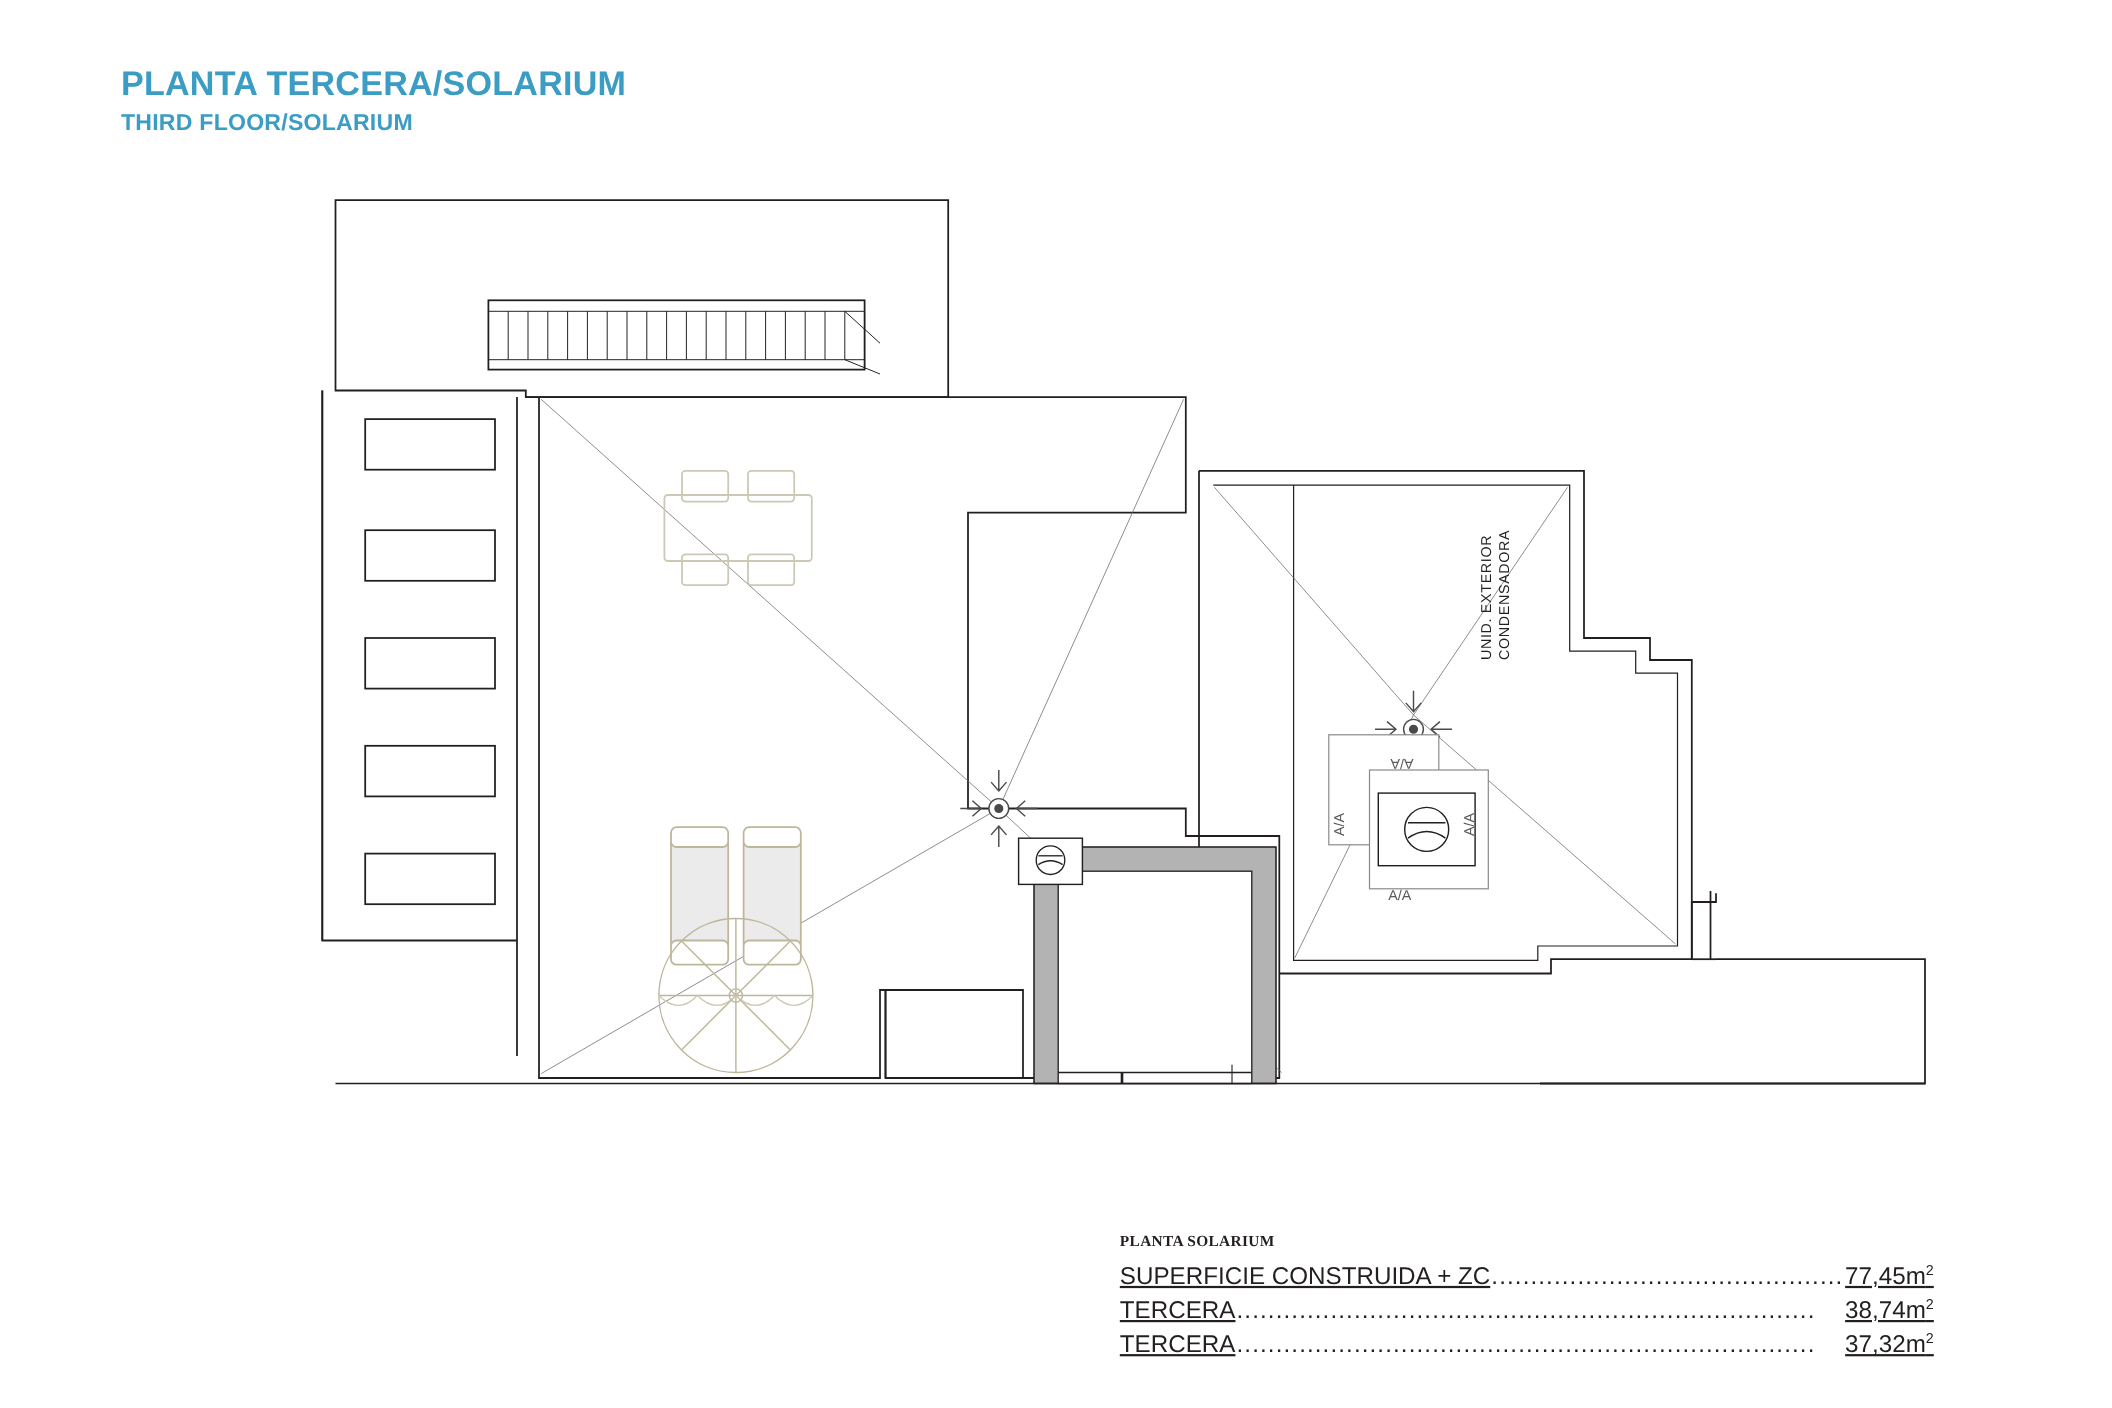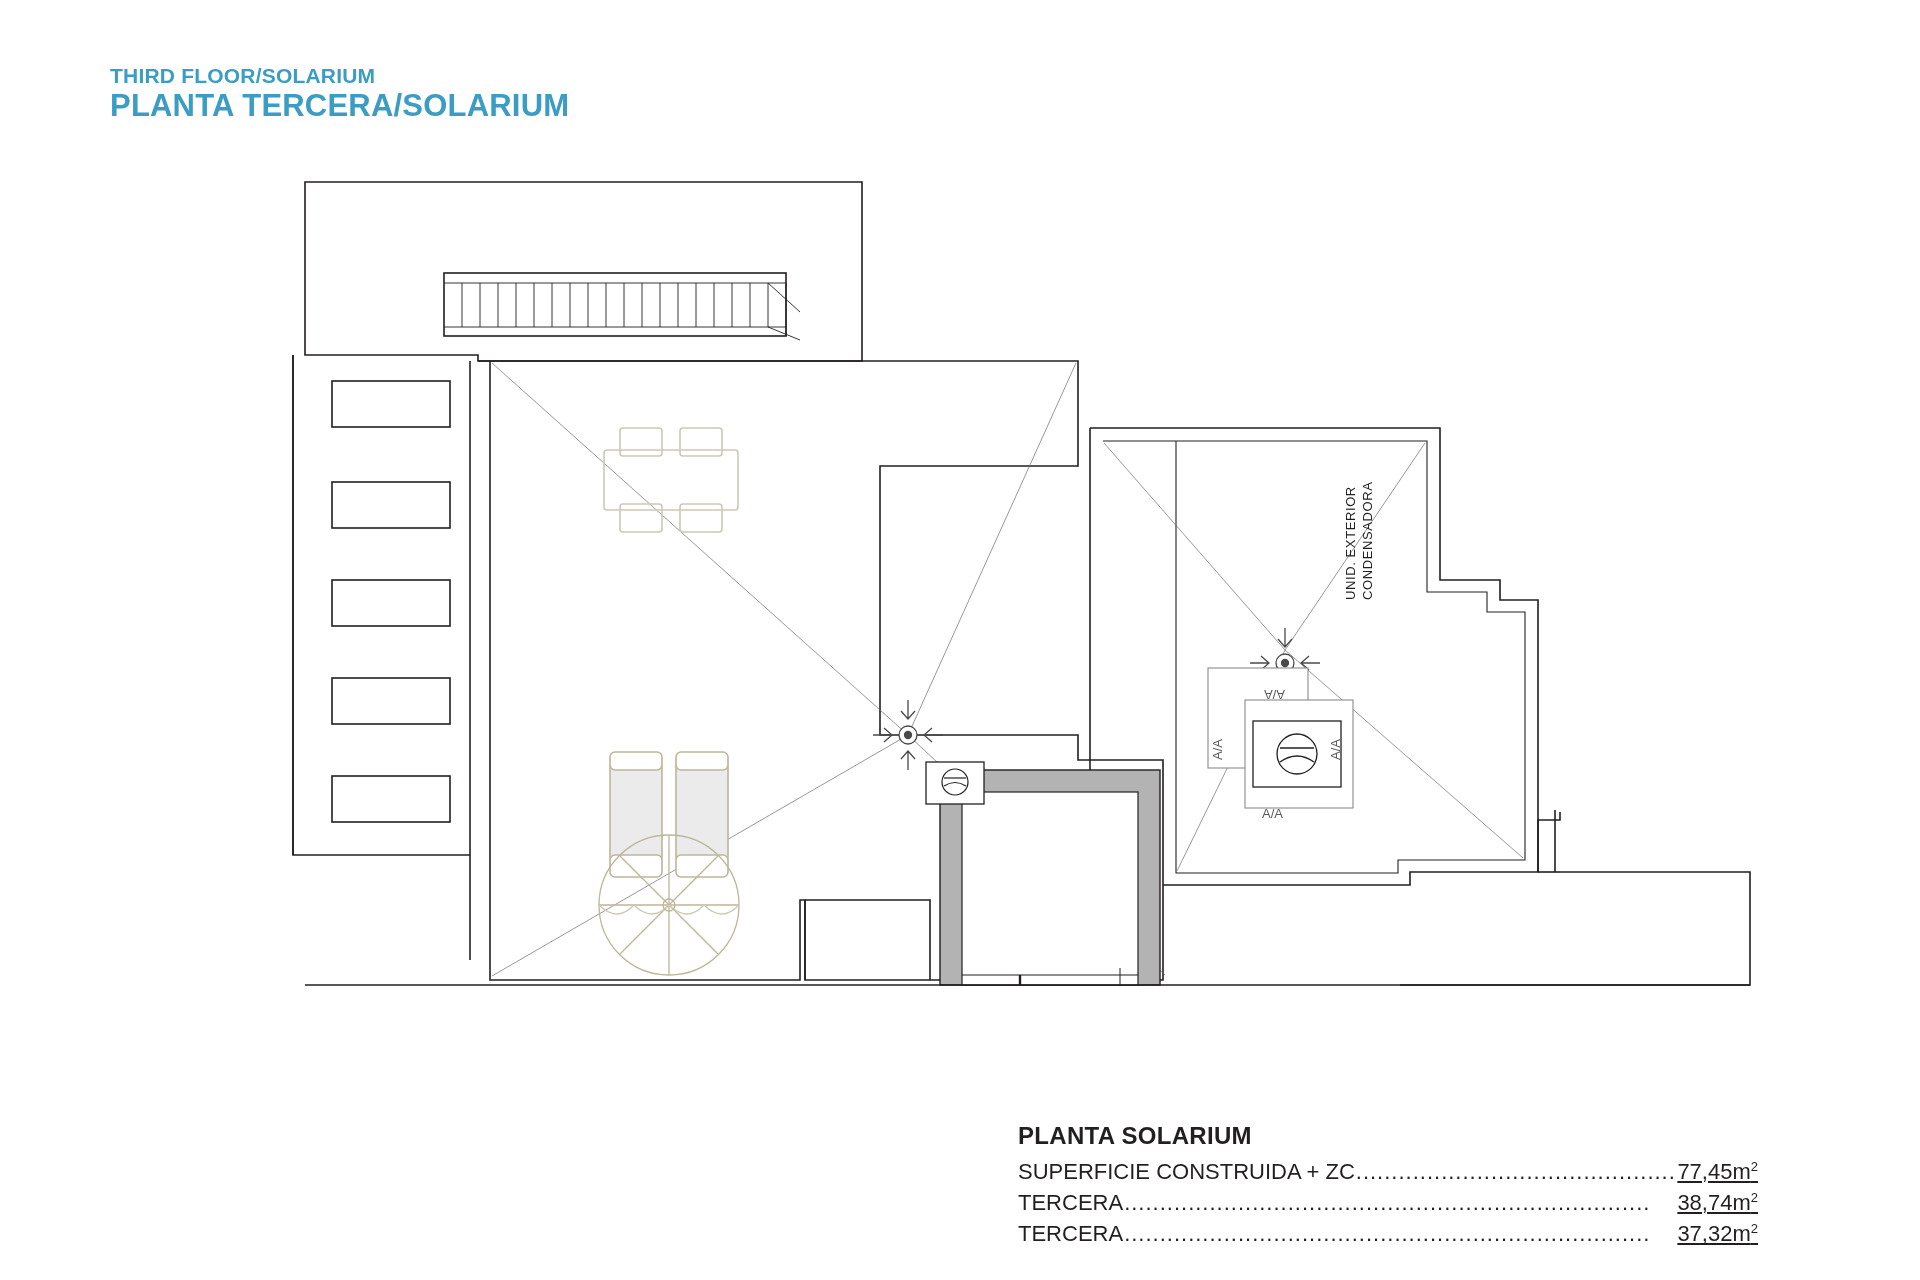--- a/index.html
+++ b/index.html
@@ -54,51 +54,52 @@
 
   
   #legend {
     position: absolute;
     left: 1018px;
     top: 1122px;
     width: 740px;
     color: #231f20;
   }
   #legend-title {
-    font-size: 24px;
+    font-size: 14px;
     font-weight: bold;
     letter-spacing: 0.3px;
     margin-bottom: 6px;
+    font-family: Liberation Serif, serif;
   }
   .legend-row {
     display: flex;
     align-items: baseline;
     font-size: 22px;
     line-height: 1.42;
     white-space: nowrap;
   }
-  .legend-row .lbl { flex: 0 0 auto; }
+  .legend-row .lbl { flex: 0 0 auto; text-decoration: underline; }
   .legend-row .dots {
     flex: 1 1 auto;
     overflow: hidden;
     white-space: nowrap;
     letter-spacing: 1px;
     margin: 0 1px;
   }
   .legend-row .val { flex: 0 0 auto; text-decoration: underline; }
   .legend-row .val sup { font-size: 13px; vertical-align: super; }
 </style>
 </head>
 <body>
 
 <div class="page">
 
   <div id="title-block">
+    <div id="title-main">PLANTA TERCERA/SOLARIUM</div>
     <div id="title-sub">THIRD FLOOR/SOLARIUM</div>
-    <div id="title-main">PLANTA TERCERA/SOLARIUM</div>
   </div>
 
   <svg id="floorplan-drawing" viewBox="0 0 1920 1280" xmlns="http://www.w3.org/2000/svg">
 
     <g fill="none" stroke="#231f20" stroke-width="1.6" stroke-linejoin="miter">
 
       <path d="M305 182 L862 182 L862 361 L478 361 L478 355 L305 355 Z"></path>
 
       <rect x="444" y="273" width="342" height="63"></rect>
       <line x1="444" y1="283" x2="786" y2="283" stroke-width="0.9"></line>

